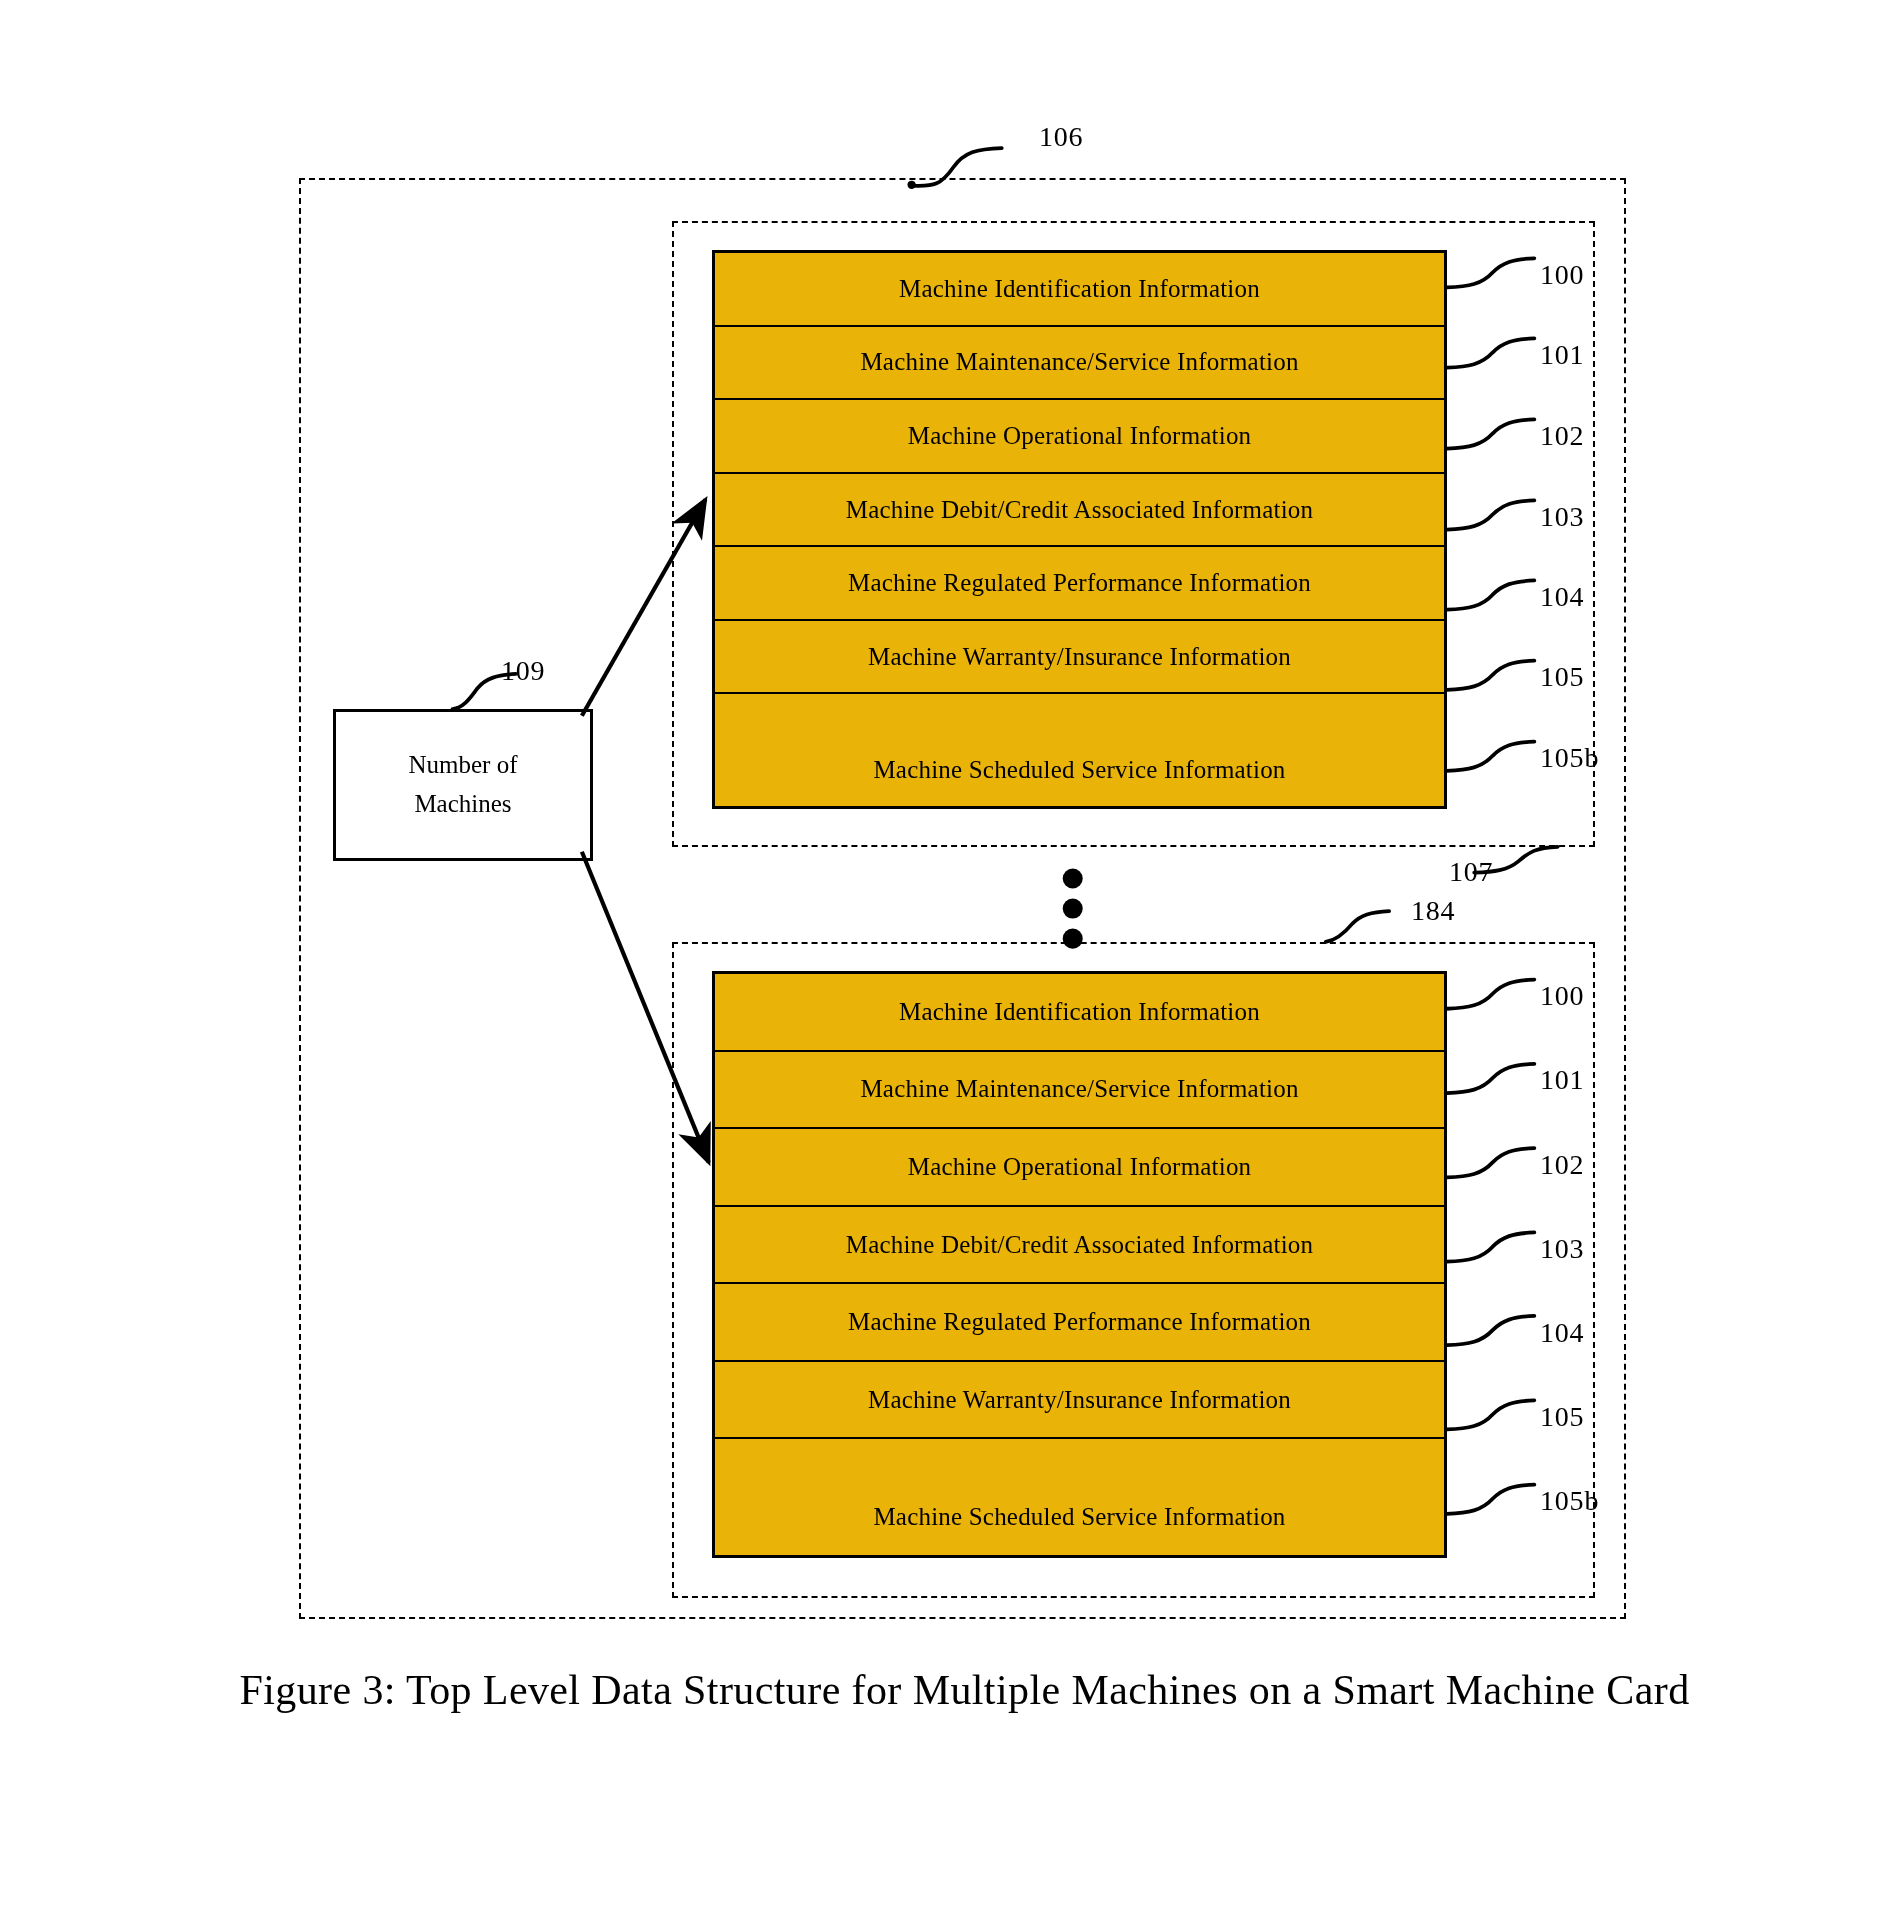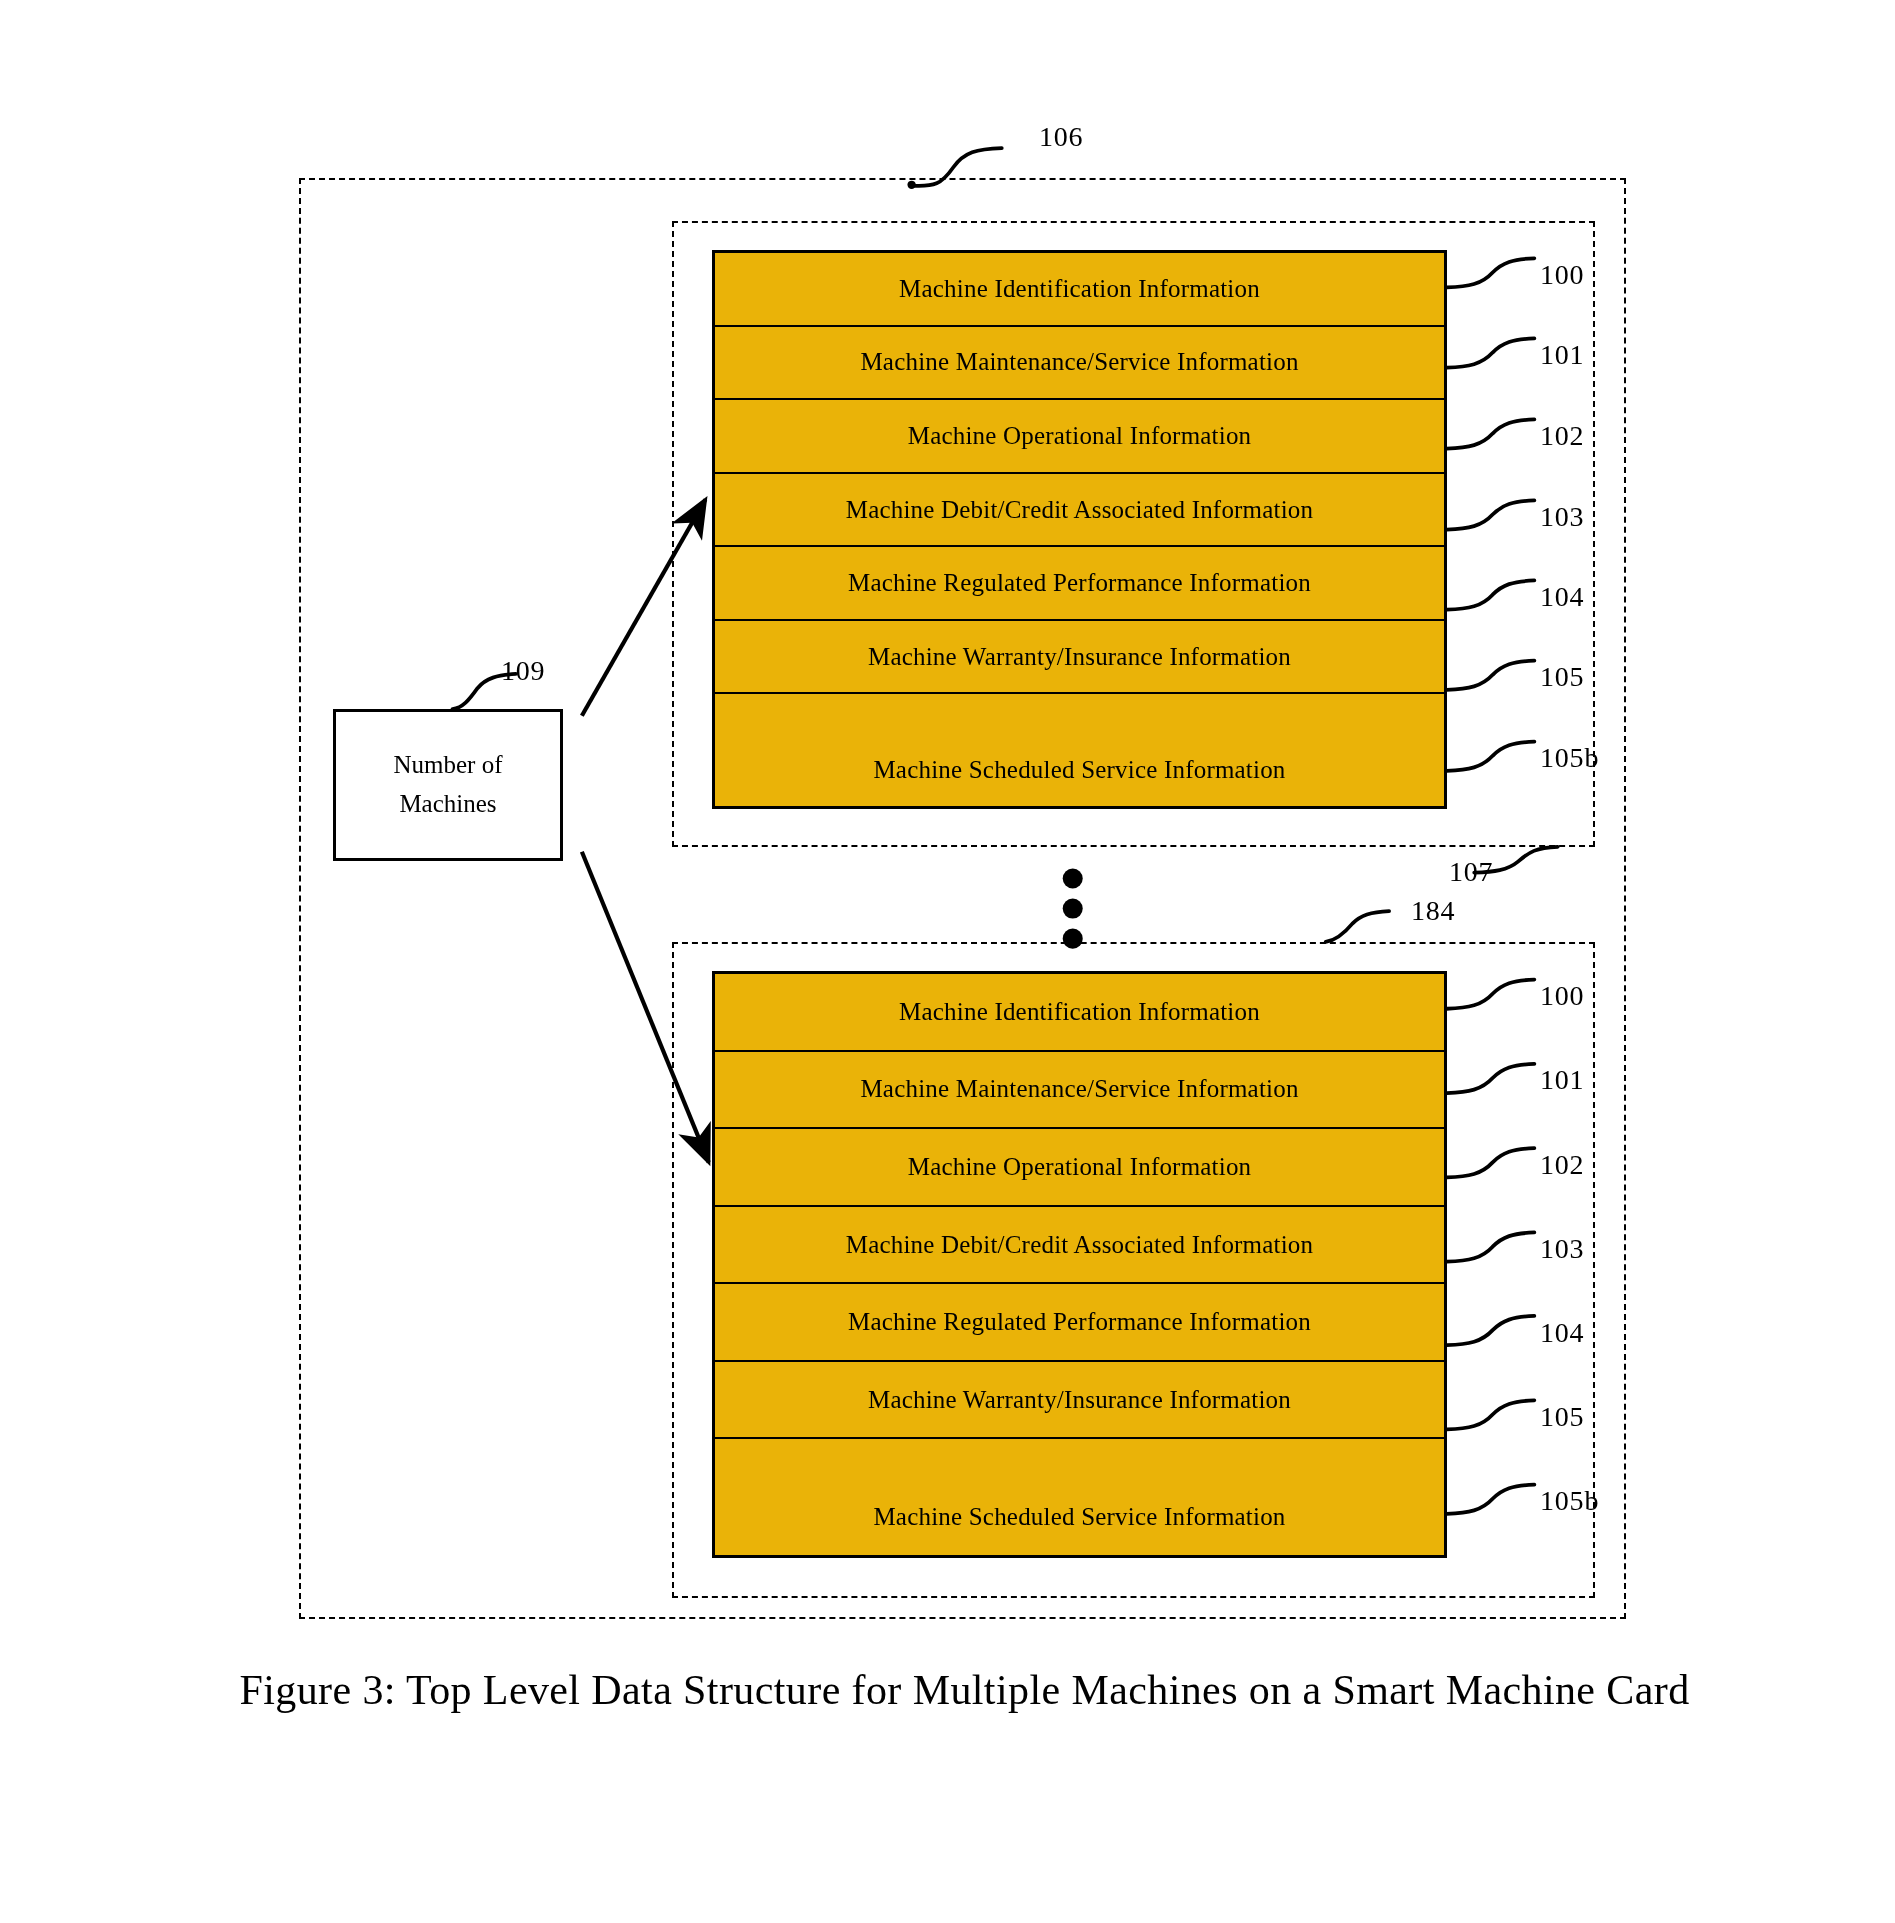--- a/index.html
+++ b/index.html
@@ -87,21 +87,21 @@
     letter-spacing: 0.2px;
     white-space: nowrap;
     text-align: center;
   }
 
   
   #number-of-machines-box {
     position: absolute;
     left: 333px;
     top: 709px;
-    width: 230px;
+    width: 260px;
     height: 152px;
     border: 3.3px solid #000000;
     box-sizing: border-box;
     background: #ffffff;
     display: flex;
     flex-direction: column;
     align-items: center;
     justify-content: center;
     line-height: 1.55;
   }

